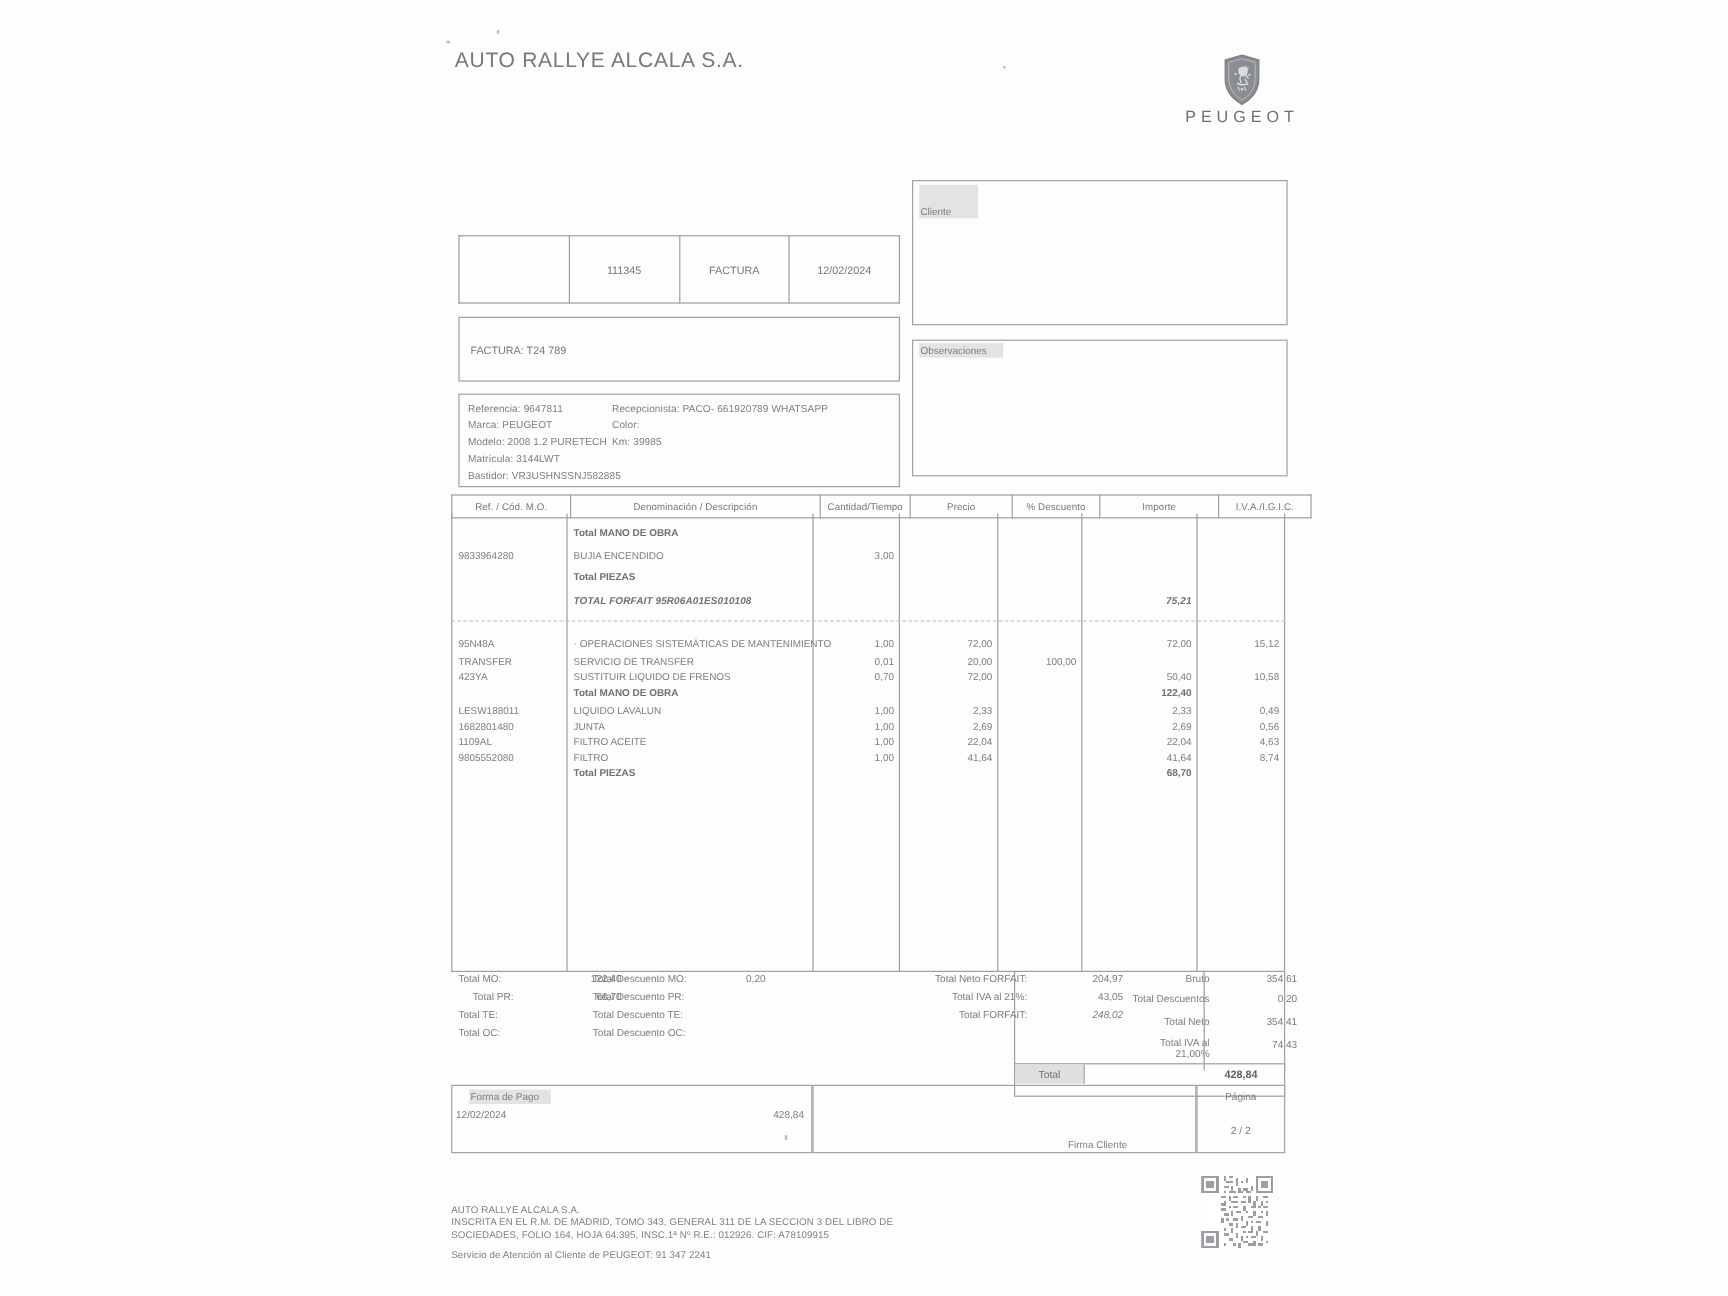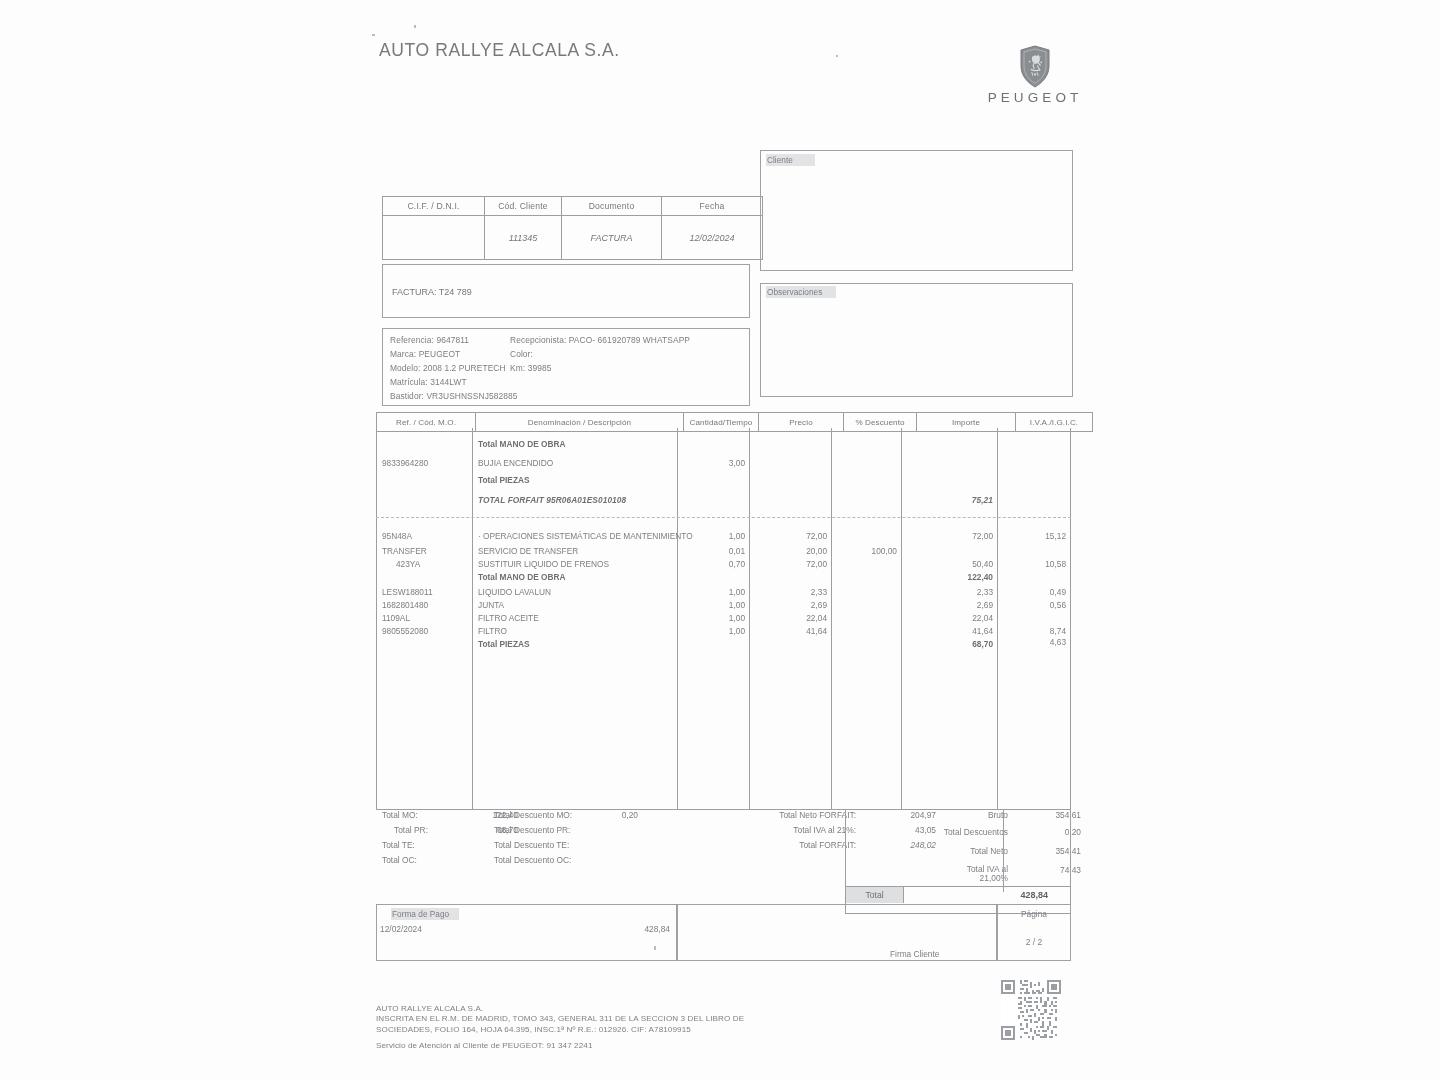--- a/index.html
+++ b/index.html
@@ -33,21 +33,21 @@
   
   .box{position:absolute;border:1px solid #9ea1a5;box-sizing:border-box;background:transparent;}
   .boxlabel{position:absolute;font-size:8.3px;color:#7b7e82;}
   .labelhl{background:#e2e3e5;}
 
   
   #id-table{left:382px;top:196px;width:368px;height:57px;}
   #id-table table{border-collapse:collapse;width:368px;height:57px;table-layout:fixed;}
   #id-table td,#id-table th{border:1px solid #9b9ea2;font-weight:normal;color:#74777b;}
   #id-table th{font-size:8.6px;height:16px;letter-spacing:.2px;}
-  #id-table td{font-size:9px;text-align:center;height:41px;font-style:italic;}
+  #id-table td{font-size:9px;text-align:center;height:41px;}
 
   
   #factura-box{left:382px;top:264px;width:368px;height:54px;}
   #factura-text{left:392px;top:287px;font-size:9px;color:#74777b;}
 
   
   #vehicle-box{left:382px;top:328px;width:368px;height:78px;}
   .veh-row{position:absolute;font-size:8.4px;color:#7b7e82;letter-spacing:.1px;}
   .veh-col1{left:390px;}
   .veh-col2{left:510px;}
@@ -127,26 +127,20 @@
         <circle cx="49.6" cy="17.6" r="0.9"></circle>
         <circle cx="61.2" cy="18.4" r="0.9"></circle>
       </g>
     </svg>
     <div class="wordmark">PEUGEOT</div>
   </div>
 
   <div class="abs" id="id-table">
     <table>
       <tbody>
-          <tr>
-        <th style="width:99px">C.I.F. / D.N.I.</th>
-        <th style="width:74px">Cód. Cliente</th>
-        <th style="width:97px">Documento</th>
-        <th style="width:98px">Fecha</th>
-      </tr>
       <tr>
         <td></td>
         <td>111345</td>
         <td>FACTURA</td>
         <td>12/02/2024</td>
       </tr>
     </tbody>
       </table>
   </div>
 
@@ -181,21 +175,21 @@
   <div class="veh-row veh-col2" style="top:349px">
     <span>Color:</span>
     <span></span>
   </div>
   <div class="veh-row veh-col2" style="top:363px">
     <span>Km:</span>
     <span>39985</span>
   </div>
 
   <div class="box" id="cliente-box"></div>
-  <div class="boxlabel labelhl" style="left:766px;top:154px;padding:1px 22px 1px 1px;">Cliente</div>
+  <div class="boxlabel labelhl" style="left:766px;top:154px;padding:17px 22px 1px 1px;">Cliente</div>
 
   <div class="box" id="observaciones-box"></div>
   <div class="boxlabel labelhl" style="left:766px;top:286px;padding:1px 14px 1px 1px;">Observaciones</div>
 
   <div class="abs" id="items-table">
     <table>
       <tbody>
           <tr>
         <th class="col-ref">Ref. / Cód. M.O.</th>
         <th class="col-den">Denominación / Descripción</th>
@@ -232,21 +226,21 @@
         <div class="cell " style="top: 103px; left: 102px;">· OPERACIONES SISTEMÁTICAS DE MANTENIMIENTO</div>
         <div class="cell num" style="top: 103px; right: 326px; text-align: right;">1,00</div>
         <div class="cell num" style="top: 103px; right: 244px; text-align: right;">72,00</div>
         <div class="cell num" style="top: 103px; right: 78px; text-align: right;">72,00</div>
         <div class="cell num" style="top: 103px; right: 5px; text-align: right;">15,12</div>
         <div class="cell " style="top: 118px; left: 6px;">TRANSFER</div>
         <div class="cell " style="top: 118px; left: 102px;">SERVICIO DE TRANSFER</div>
         <div class="cell num" style="top: 118px; right: 326px; text-align: right;">0,01</div>
         <div class="cell num" style="top: 118px; right: 244px; text-align: right;">20,00</div>
         <div class="cell num" style="top: 118px; right: 174px; text-align: left;">100,00</div>
-        <div class="cell " style="top: 131px; left: 20px;">423YA</div>
+        <div class="cell " style="top: 131px; left: 6px;">423YA</div>
         <div class="cell " style="top: 131px; left: 102px;">SUSTITUIR LIQUIDO DE FRENOS</div>
         <div class="cell num" style="top: 131px; right: 326px; text-align: right;">0,70</div>
         <div class="cell num" style="top: 131px; right: 244px; text-align: right;">72,00</div>
         <div class="cell num" style="top: 131px; right: 78px; text-align: right;">50,40</div>
         <div class="cell num" style="top: 131px; right: 5px; text-align: right;">10,58</div>
         <div class="cell " style="top: 144px; left: 102px; font-weight: bold; color: rgb(109, 112, 116);">Total MANO DE OBRA</div>
         <div class="cell num" style="top: 144px; right: 78px; text-align: right; font-weight: bold; color: rgb(109, 112, 116);">122,40</div>
         <div class="cell " style="top: 159px; left: 6px;">LESW188011</div>
         <div class="cell " style="top: 159px; left: 102px;">LIQUIDO LAVALUN</div>
         <div class="cell num" style="top: 159px; right: 326px; text-align: right;">1,00</div>
@@ -257,21 +251,21 @@
         <div class="cell " style="top: 172px; left: 102px;">JUNTA</div>
         <div class="cell num" style="top: 172px; right: 326px; text-align: right;">1,00</div>
         <div class="cell num" style="top: 172px; right: 244px; text-align: right;">2,69</div>
         <div class="cell num" style="top: 172px; right: 78px; text-align: right;">2,69</div>
         <div class="cell num" style="top: 172px; right: 5px; text-align: right;">0,56</div>
         <div class="cell " style="top: 185px; left: 6px;">1109AL</div>
         <div class="cell " style="top: 185px; left: 102px;">FILTRO ACEITE</div>
         <div class="cell num" style="top: 185px; right: 326px; text-align: right;">1,00</div>
         <div class="cell num" style="top: 185px; right: 244px; text-align: right;">22,04</div>
         <div class="cell num" style="top: 185px; right: 78px; text-align: right;">22,04</div>
-        <div class="cell num" style="top: 185px; right: 5px; text-align: center; margin-top: 24px;">4,63</div>
+        <div class="cell num" style="top: 185px; right: 5px; text-align: center;">4,63</div>
         <div class="cell " style="top: 198px; left: 6px;">9805552080</div>
         <div class="cell " style="top: 198px; left: 102px;">FILTRO</div>
         <div class="cell num" style="top: 198px; right: 326px; text-align: right;">1,00</div>
         <div class="cell num" style="top: 198px; right: 244px; text-align: right;">41,64</div>
         <div class="cell num" style="top: 198px; right: 78px; text-align: right;">41,64</div>
         <div class="cell num" style="top: 198px; right: 5px; text-align: right;">8,74</div>
         <div class="cell " style="top: 211px; left: 102px; font-weight: bold; color: rgb(109, 112, 116);">Total PIEZAS</div>
         <div class="cell num" style="top: 211px; right: 78px; text-align: right; font-weight: bold; color: rgb(109, 112, 116);">68,70</div>
       </div>
   </div>

